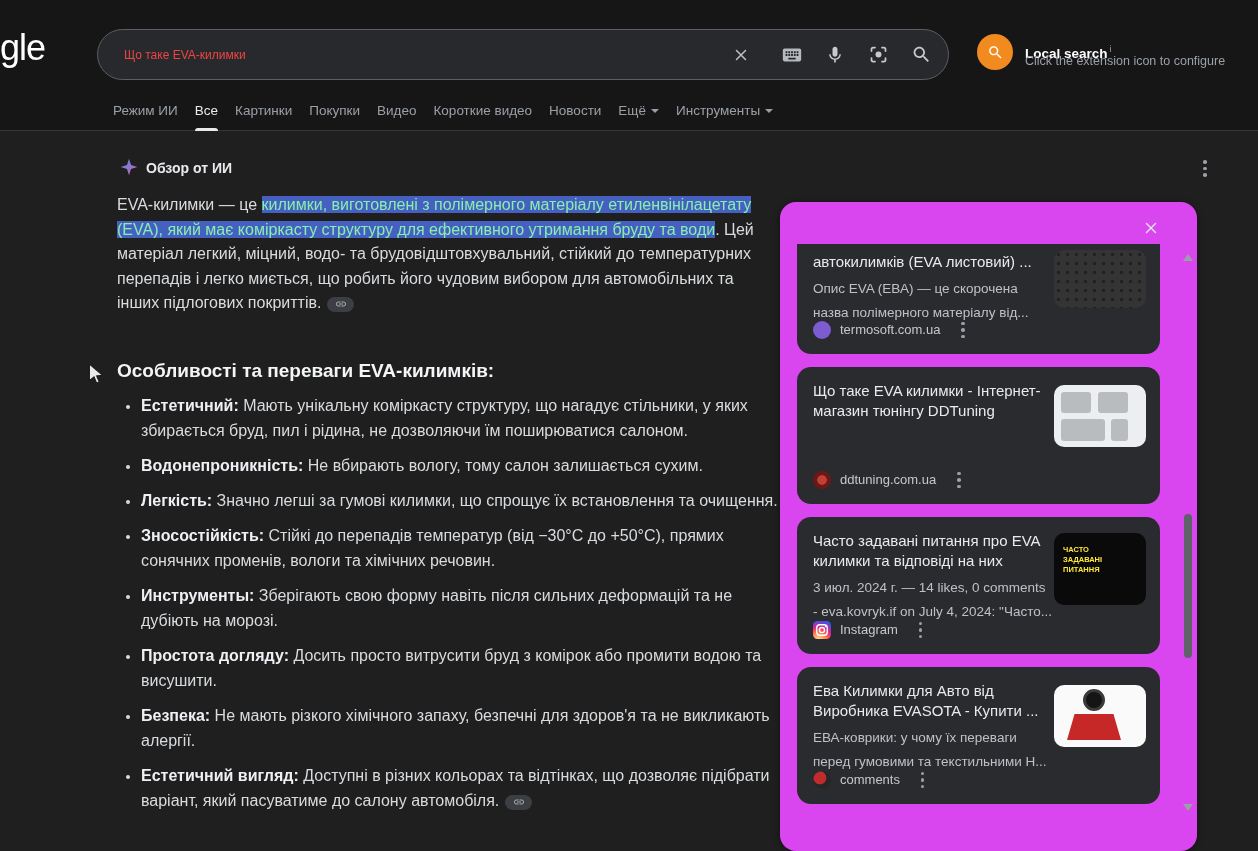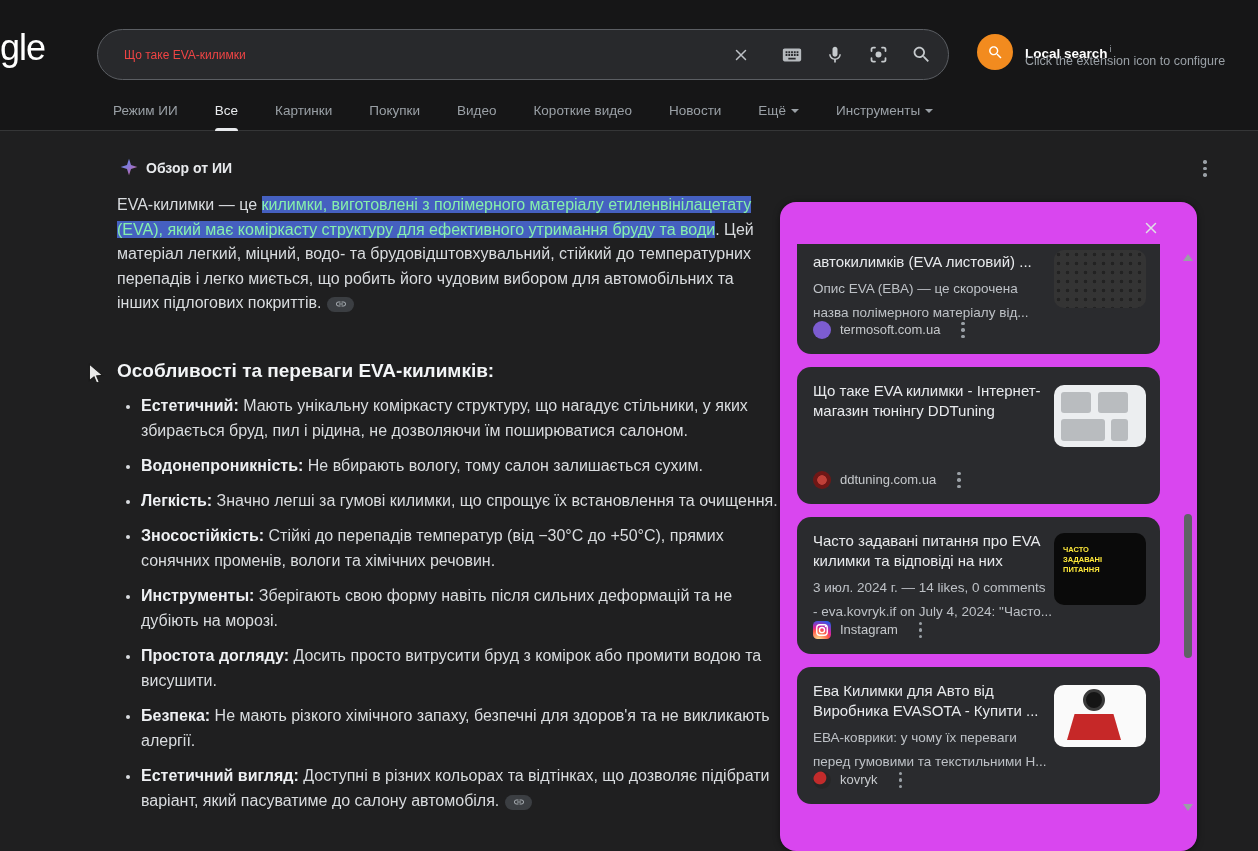--- a/index.html
+++ b/index.html
@@ -25,21 +25,21 @@
   .clear-x { margin-right:8px; }
   .ext-circle { position:absolute; left:977px; top:34px; width:36px; height:36px;
                 border-radius:50%; background:#f28b1f; display:flex; align-items:center;
                 justify-content:center; cursor:pointer; }
   .ext-title { position:absolute; left:1025px; top:44px; font-size:13.5px; font-weight:700;
                color:#ffffff; }
   .ext-sup { font-size:9px; color:#9aa0a6; vertical-align:super; font-weight:400; margin-left:2px; }
   .ext-sub { position:absolute; left:1025px; top:54px; font-size:12.5px; color:#9aa0a6; }
   
   .tabs { position:absolute; left:113px; top:0; height:131px; display:flex;
-          align-items:flex-end; gap:37px; }
+          align-items:flex-end; gap:17px; }
   .tab { position:relative; padding-bottom:13px; font-size:13.5px; color:#9aa0a6;
          cursor:pointer; white-space:nowrap; }
   .tab.active { color:#e8eaed; }
   .tab.active::after { content:""; position:absolute; left:0; right:0; bottom:0;
          height:3px; background:#e8eaed; border-radius:3px 3px 0 0; }
   .caret { display:inline-block; margin-left:5px; width:0; height:0;
            border-left:4px solid transparent; border-right:4px solid transparent;
            border-top:4px solid #9aa0a6; vertical-align:2px; }
   
   .ai-icon { position:absolute; left:119px; top:157px; }
@@ -288,21 +288,21 @@
         <div class="thumb t3">
           <div class="ytxt">ЧАСТО ЗАДАВАНІ ПИТАННЯ</div>
         </div>
       </div>
 
       <div class="card">
         <div class="title">Ева Килимки для Авто від Виробника EVASOTA - Купити ...</div>
         <div class="snippet">ЕВА-коврики: у чому їх переваги перед гумовими та текстильними Н...</div>
         <div class="src">
           <span class="fav f4"></span>
-          <span>kovryk</span>
+          <span>comments</span>
           <span class="kebab">
               <i></i>
               <i></i>
               <i></i>
             </span>
         </div>
         <div class="thumb t4">
           <span class="circ"></span>
             <span class="mat"></span>
         </div>

